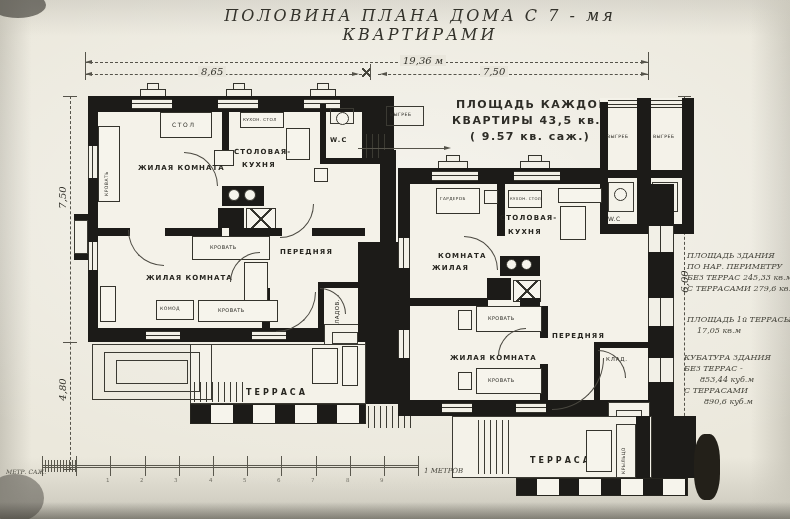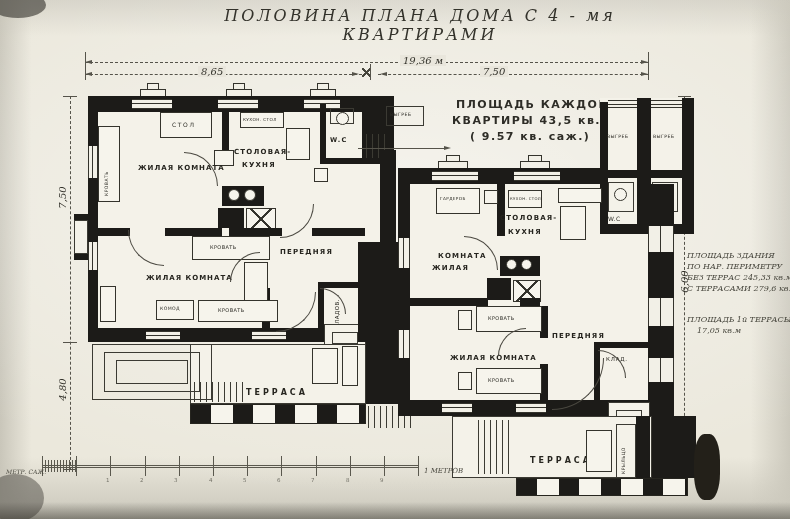--- a/index.html
+++ b/index.html
@@ -52,21 +52,21 @@
   .title1{position:absolute;left:160px;top:6px;width:520px;text-align:center;font-size:16px;letter-spacing:3px}
   .title2{position:absolute;left:250px;top:30px;width:340px;text-align:center;font-size:12.5px;letter-spacing:2px}
   .anote{position:absolute;font-size:11px;font-weight:700;letter-spacing:1.5px;color:#2e2d27;white-space:nowrap}
   .blob{position:absolute;border-radius:50%}
 </style>
 </head>
 <body>
 
 <div class="canvas">
 
-  <div class="title1 hw">ПОЛОВИНА  ПЛАНА  ДОМА  С  4 - мя  КВАРТИРАМИ</div>
+  <div class="title1 hw">ПОЛОВИНА  ПЛАНА  ДОМА  С  7 - мя  КВАРТИРАМИ</div>
 
   <div class="dimh" style="left:85px;top:62px;width:563px"></div>
   <div class="ah l" style="left:85px;top:60px"></div>
   <div class="ah r" style="left:641px;top:60px"></div>
   <div class="dlab" style="left:400px;top:55px">19,36 м</div>
   <div class="dimh" style="left:85px;top:74px;width:277px"></div>
   <div class="dimh" style="left:378px;top:74px;width:270px"></div>
   <div class="ah l" style="left:85px;top:72px"></div>
   <div class="ah r" style="left:352px;top:72px"></div>
   <div class="ah l" style="left:380px;top:72px"></div>
@@ -288,20 +288,27 @@
   <div class="note" style="left:687px;top:250px">
     <span>ПЛОЩАДЬ ЗДАНИЯ</span>
     <span>ПО НАР. ПЕРИМЕТРУ</span>
     <span>БЕЗ ТЕРРАС 245,33 кв.м</span>
     <span>С ТЕРРАСАМИ 279,6 кв.м</span>
   </div>
   <div class="note" style="left:687px;top:314px">
     <span>ПЛОЩАДЬ 1й ТЕРРАСЫ</span>
     <span style="padding-left:10px">17,05 кв.м</span>
   </div>
+  <div class="note" style="left:684px;top:352px">
+    <span>КУБАТУРА ЗДАНИЯ</span>
+    <span>БЕЗ ТЕРРАС -</span>
+    <span style="padding-left:16px">853,44 куб.м</span>
+    <span>С ТЕРРАСАМИ</span>
+    <span style="padding-left:20px">890,6 куб.м</span>
+  </div>
 
   <div class="abs" style="left:42px;top:465px;width:377px;height:3px;border-top:1px solid #5a584e;border-bottom:1px solid #5a584e"></div>
   <div class="abs" style="left:42px;top:456px;width:378px;height:20px;background:repeating-linear-gradient(90deg,#5a584e 0 1px,transparent 1px 34.2px)"></div>
   <div class="vstripes" style="left:42px;top:460px;width:34px;height:12px;background:repeating-linear-gradient(90deg,#5a584e 0 1px,transparent 1px 3px)"></div>
   <div class="note" style="left:6px;top:466px;font-size:6px">МЕТР. САЖ.</div>
   <div class="note" style="left:424px;top:466px;font-size:7px">1 МЕТРОВ</div>
   <div class="fl" style="left:106px;top:477px;color:rgba(70,68,60,.7);font-size:5.5px">1</div>
   <div class="fl" style="left:140px;top:477px;color:rgba(70,68,60,.7);font-size:5.5px">2</div>
   <div class="fl" style="left:174px;top:477px;color:rgba(70,68,60,.7);font-size:5.5px">3</div>
   <div class="fl" style="left:209px;top:477px;color:rgba(70,68,60,.7);font-size:5.5px">4</div>

